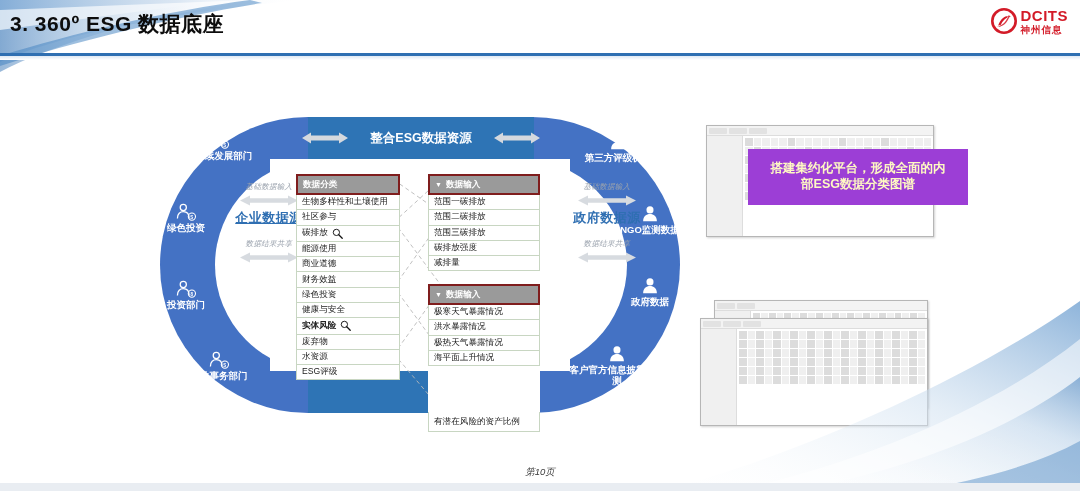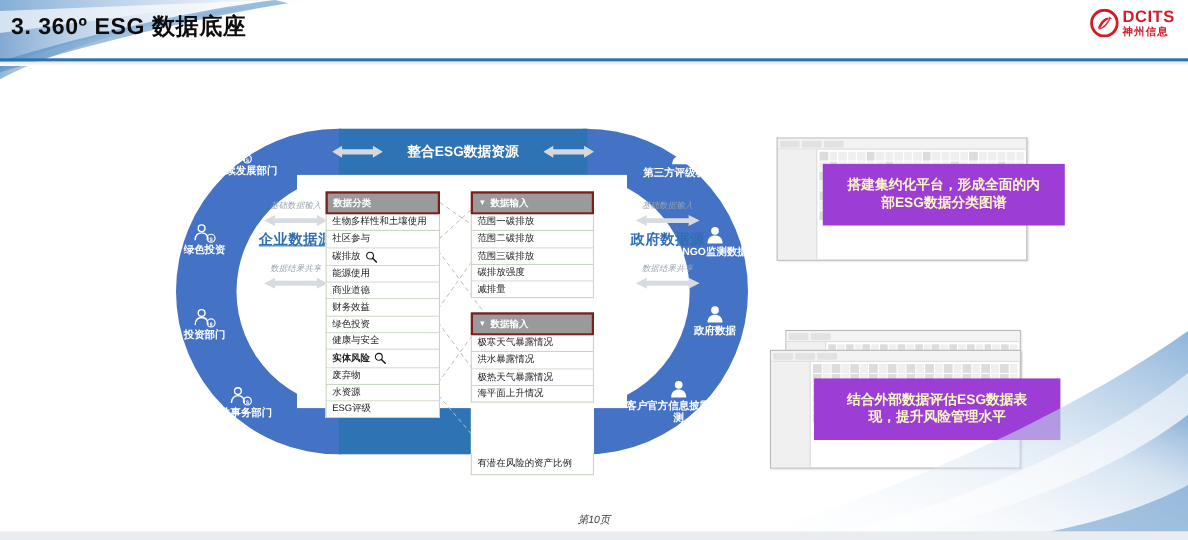--- a/index.html
+++ b/index.html
@@ -876,23 +876,20 @@
             <div class="ss-cell d"></div>
             <div class="ss-cell"></div>
             <div class="ss-cell d"></div>
             <div class="ss-cell"></div>
             <div class="ss-cell d"></div>
             <div class="ss-cell"></div>
             <div class="ss-cell d"></div>
             <div class="ss-cell"></div>
         </div>
       </div>
-      <div class="banner">
-        <span>结合外部数据评估ESG数据表现，提升风险管理水平</span>
-      </div>
     </div>
 
   </div>
 
   <div class="deco-bottom">
     <svg width="420" height="200" viewBox="0 0 420 200">
       <defs>
         <linearGradient id="gbw1" x1="0" y1="1" x2="1" y2="0">
           <stop offset="0%" stop-color="#ffffff" stop-opacity="0"></stop>
           <stop offset="55%" stop-color="#cfe0f0" stop-opacity=".55"></stop>

